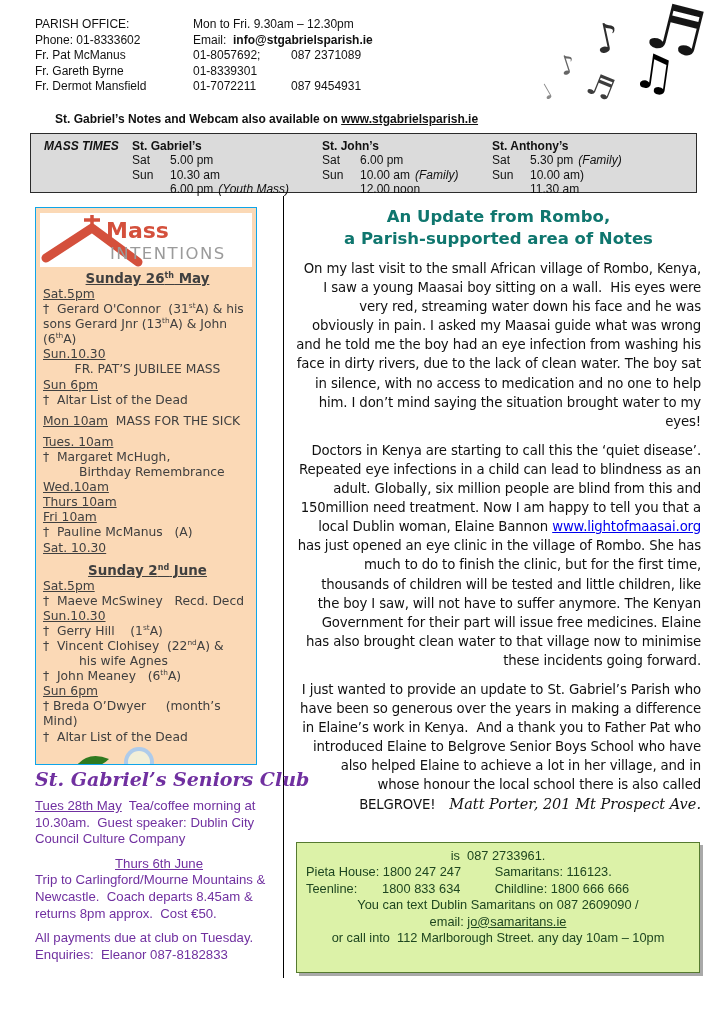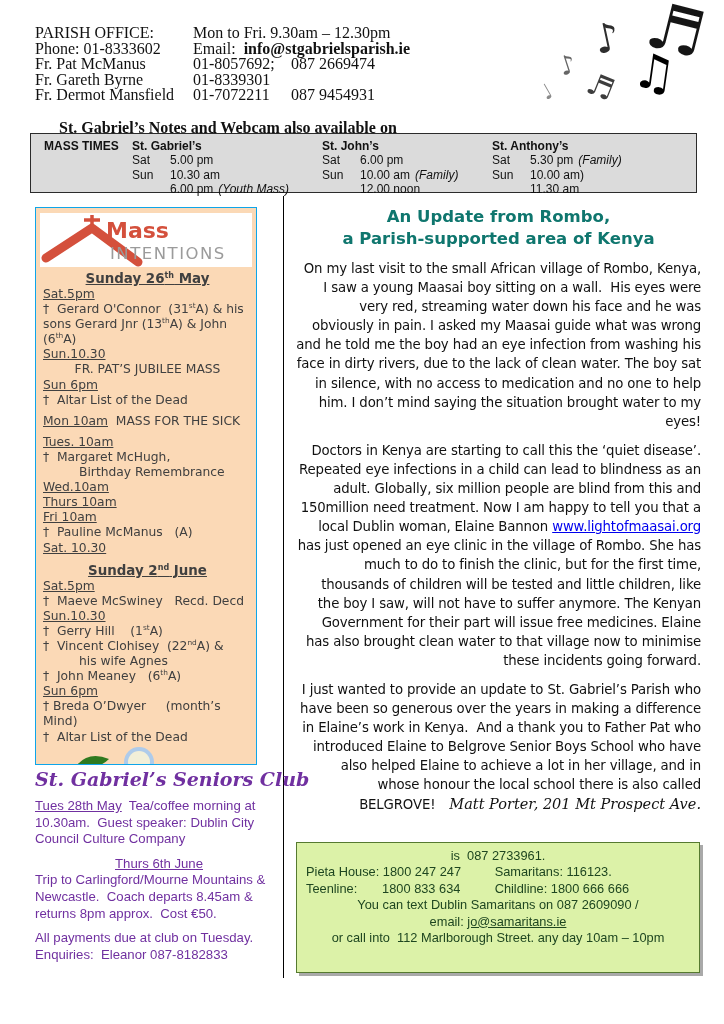--- a/index.html
+++ b/index.html
@@ -1,20 +1,20 @@
 <!DOCTYPE html>
 <html><head>
 <meta charset="utf-8">
 <style>
   html,body{margin:0;padding:0;background:#fff;}
   .page{position:relative;width:724px;height:1024px;background:#fff;overflow:hidden;
         font-family:"Liberation Sans",sans-serif;color:#111;}
 
   
-  .hdr{position:absolute;left:35px;top:25px;width:500px;font-size:16px;line-height:15.6px;font-family:Liberation Serif, serif;}
+  .hdr{position:absolute;left:35px;top:17px;width:500px;font-size:12px;line-height:15.6px;}
   .hrow{display:flex;white-space:pre-wrap;}
   .hl{width:158px;flex:none;}
   .hp1{width:98px;flex:none;}
   .hdr b{font-weight:bold;}
   .webcam{font-weight:bold;margin-top:1px;white-space:pre-wrap;}
   .u{text-decoration:underline;}
 
   
   .notes{position:absolute;right:16px;top:2px;width:185px;height:115px;}
   .note{position:absolute;font-family:"DejaVu Sans",sans-serif;line-height:1;}
@@ -22,21 +22,21 @@
   .n1{font-size:40px;right:88px;top:16px;transform:rotate(-12deg);color:#2e2e2e;}
   .n2{font-size:48px;right:32px;top:46px;transform:rotate(8deg);color:#000;}
   .n3{font-size:26px;right:132px;top:50px;transform:rotate(-18deg);color:#666;}
   .n4{font-size:21px;right:156px;top:80px;transform:rotate(-30deg);color:#8a8a8a;}
   .n5{font-size:30px;right:94px;top:70px;transform:rotate(22deg);color:#3d3d3d;}
 
   
   .mass-times{position:absolute;left:30px;top:133px;width:667px;height:60px;box-sizing:border-box;
       background:#DBDBDB;border:1.5px solid #2b2b2b;display:flex;
       padding:5px 0 0 13px;font-size:12px;line-height:14.4px;}
-  .mt-label{font-weight:bold;width:88px;flex:none;}
+  .mt-label{font-weight:bold;width:88px;flex:none;font-style:italic;}
   .mt-church{flex:none;}
   .mt-c0{width:190px;} .mt-c1{width:170px;} .mt-c2{width:205px;}
   .mt-name{font-weight:bold;}
   .mt-row{display:flex;}
   .mt-day{width:38px;flex:none;}
   .mt-note{font-style:italic;margin-left:5px;}
 
   
   .col-divider{position:absolute;left:283px;top:196px;width:1px;height:782px;background:#000;}
 
@@ -89,21 +89,21 @@
     <div class="hrow">
       <span class="hl">PARISH OFFICE:</span>
       <span>Mon to Fri. 9.30am – 12.30pm</span>
     </div>
     <div class="hrow">
       <span class="hl">Phone: 01-8333602</span>
       <span>Email:  </span>
       <b>info@stgabrielsparish.ie</b>
     </div>
     <div id="contact-rows">
-        <div class="hrow"><span class="hl">Fr. Pat McManus</span><span class="hp1">01-8057692;</span><span>087 2669474</span></div>
+        <div class="hrow"><span class="hl">Fr. Pat McManus</span><span class="hp1">01-8057692;</span><span>087 2371089</span></div>
         <div class="hrow"><span class="hl">Fr. Gareth Byrne</span><span class="hp1">01-8339301</span></div>
         <div class="hrow"><span class="hl">Fr. Dermot Mansfield</span><span class="hp1">01-7072211</span><span>087 9454931</span></div>
       </div>
     <div class="webcam">
       <span>St. Gabriel’s Notes and Webcam also available on </span><span class="u">www.stgabrielsparish.ie</span>
     </div>
   </div>
 
   <div class="notes" id="music-notes">
       <span class="note n0">♬</span>
@@ -212,21 +212,21 @@
     <div id="sc-paras">
         <div class="sc-para"><span class="sc-lead">Tues 28th May</span>  Tea/coffee morning at 10.30am.  Guest speaker: Dublin City Council Culture Company</div>
         <div class="sc-para"><span class="sc-lead block">Thurs 6th June</span>Trip to Carlingford/Mourne Mountains &amp; Newcastle.  Coach departs 8.45am &amp; returns 8pm approx.  Cost €50.</div>
         <div class="sc-para">All payments due at club on Tuesday. Enquiries:  Eleanor 087-8182833</div>
       </div>
   </div>
 
   <div class="rombo">
     <div class="rombo-title">
       <div>An Update from Rombo,</div>
-      <div>a Parish-supported area of Kenya</div>
+      <div>a Parish-supported area of Notes</div>
     </div>
     <p>On my last visit to the small African village of Rombo, Kenya, I saw a young Maasai boy sitting on a wall.  His eyes were very red, streaming water down his face and he was obviously in pain. I asked my Maasai guide what was wrong and he told me the boy had an eye infection from washing his face in dirty rivers, due to the lack of clean water. The boy sat in silence, with no access to medication and no one to help him. I don’t mind saying the situation brought water to my eyes!</p>
     <p><span>Doctors in Kenya are starting to call this the ‘quiet disease’. Repeated eye infections in a child can lead to blindness as an adult. Globally, six million people are blind from this and 150million need treatment. Now I am happy to tell you that a local Dublin woman, Elaine Bannon </span><span class="link">www.lightofmaasai.org</span><span> has just opened an eye clinic in the village of Rombo. She has much to do to finish the clinic, but for the first time, thousands of children will be tested and little children, like the boy I saw, will not have to suffer anymore. The Kenyan Government for their part will issue free medicines. Elaine has also brought clean water to that village now to minimise these incidents going forward.</span></p>
     <p><span>I just wanted to provide an update to St. Gabriel’s Parish who have been so generous over the years in making a difference in Elaine’s work in Kenya.  And a thank you to Father Pat who introduced Elaine to Belgrove Senior Boys School who have also helped Elaine to achieve a lot in her village, and in whose honour the local school there is also called BELGROVE!</span><span class="sig">Matt Porter, 201 Mt Prospect Ave.</span></p>
   </div>
 
   <div class="help">
     <div>is  087 2733961.</div>
     <div id="help-rows"><div class="row"><span class="c1">Pieta House: 1800 247 247</span><span>Samaritans: 116123.</span></div><div class="row"><span class="c1">Teenline:       1800 833 634</span><span>Childline: 1800 666 666</span></div></div>
     <div>You can text Dublin Samaritans on 087 2609090 /</div>

